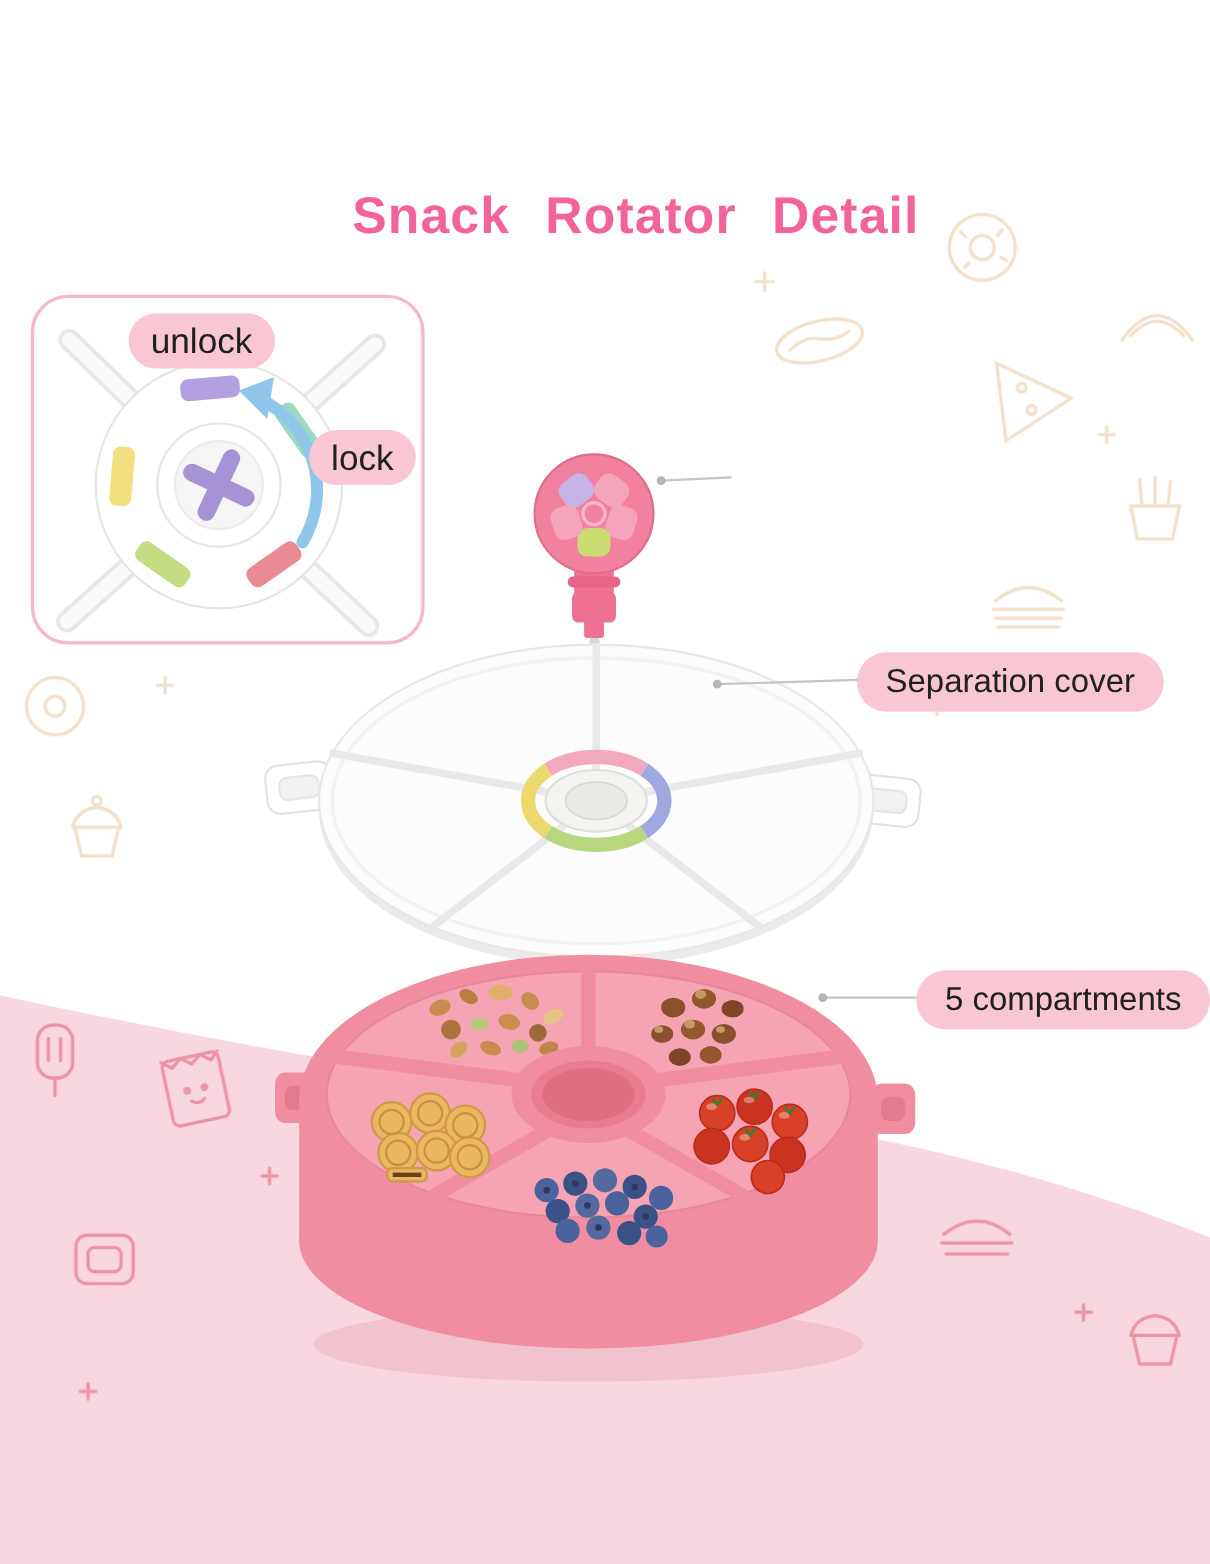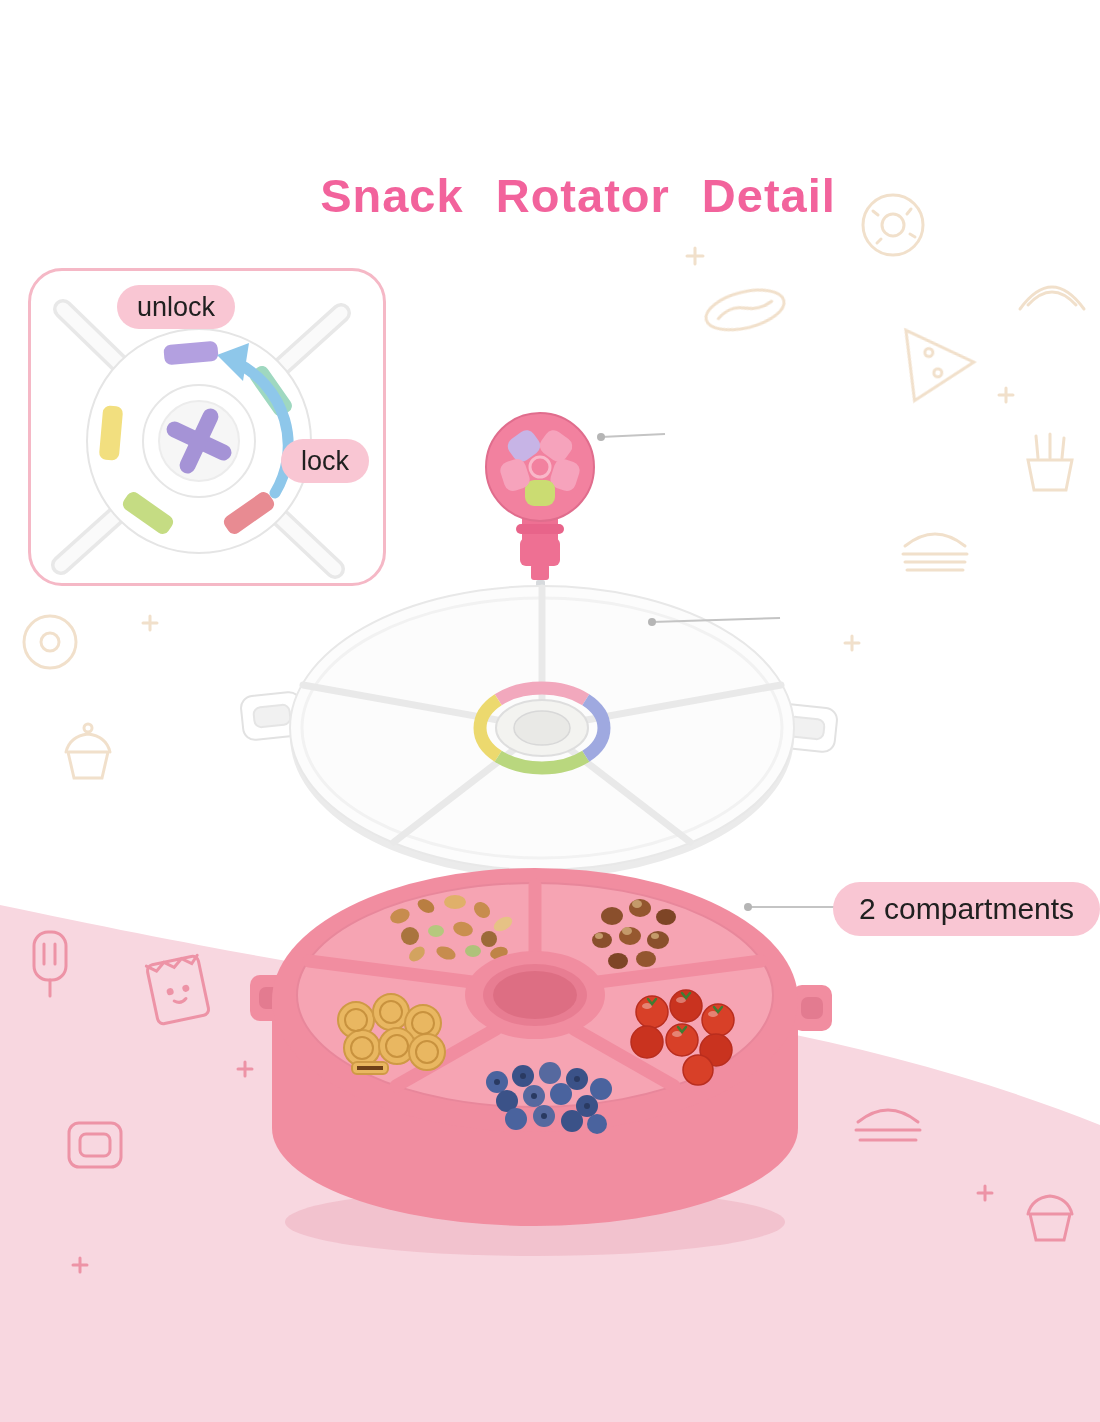--- a/index.html
+++ b/index.html
@@ -11,28 +11,28 @@
   .page-title {
     position:absolute; top:168px; left:0; width:1100px; text-align:center;
     font-size:47px; font-weight:800; color:#f2639c;
     letter-spacing:1px; word-spacing:18px;padding-left:28px;
   }
   .pill {
     position:absolute; background:#f9c6d3; color:#202020;
     border-radius:999px; padding:9px 26px; font-size:30px; font-weight:500;
     white-space:nowrap; line-height:1.2;
   }
-  .pill-small { padding:6px 20px; font-size:27px; }
+  .pill-small { padding:6px 20px; font-size:32px; }
   .detail-box {
     position:absolute; left:28px; top:268px; width:352px; height:312px;
     border:3px solid #f5b8c6; border-radius:34px; background:#ffffff;
   }
   .detail-box svg { position:absolute; left:0; top:0; width:352px; height:312px; }
   .pill-unlock { left:86px; top:14px; }
-  .pill-lock   { left:250px; top:120px;margin-top:48px; }
+  .pill-lock   { left:250px; top:120px; }
   .callout-rotatable   { left:665px; top:408px; }
   .callout-cover       { left:779px; top:593px; }
   .callout-compartments{ left:833px; top:882px; }
 </style>
 </head>
 <body>
 
 <div class="canvas">
 
   <svg class="layer" viewBox="0 0 1100 1422">
@@ -349,15 +349,16 @@
         <path d="M 244 222 A 92 92 0 0 0 206 92" fill="none" stroke="#8ec7ea" stroke-width="11" stroke-linecap="round"></path>
         <polygon points="186,84 218,72 212,110" fill="#8ec7ea"></polygon>
       </g>
     </svg>
     <div class="pill pill-small pill-unlock">unlock</div>
     <div class="pill pill-small pill-lock">lock</div>
   </div>
 
   <div class="page-title">Snack Rotator Detail</div>
 
-  <div class="pill callout-compartments">2 compartments</div>
+  <div class="pill callout-cover">Separation cover</div>
+  <div class="pill callout-compartments">5 compartments</div>
 
 </div>
 
 </body></html>

